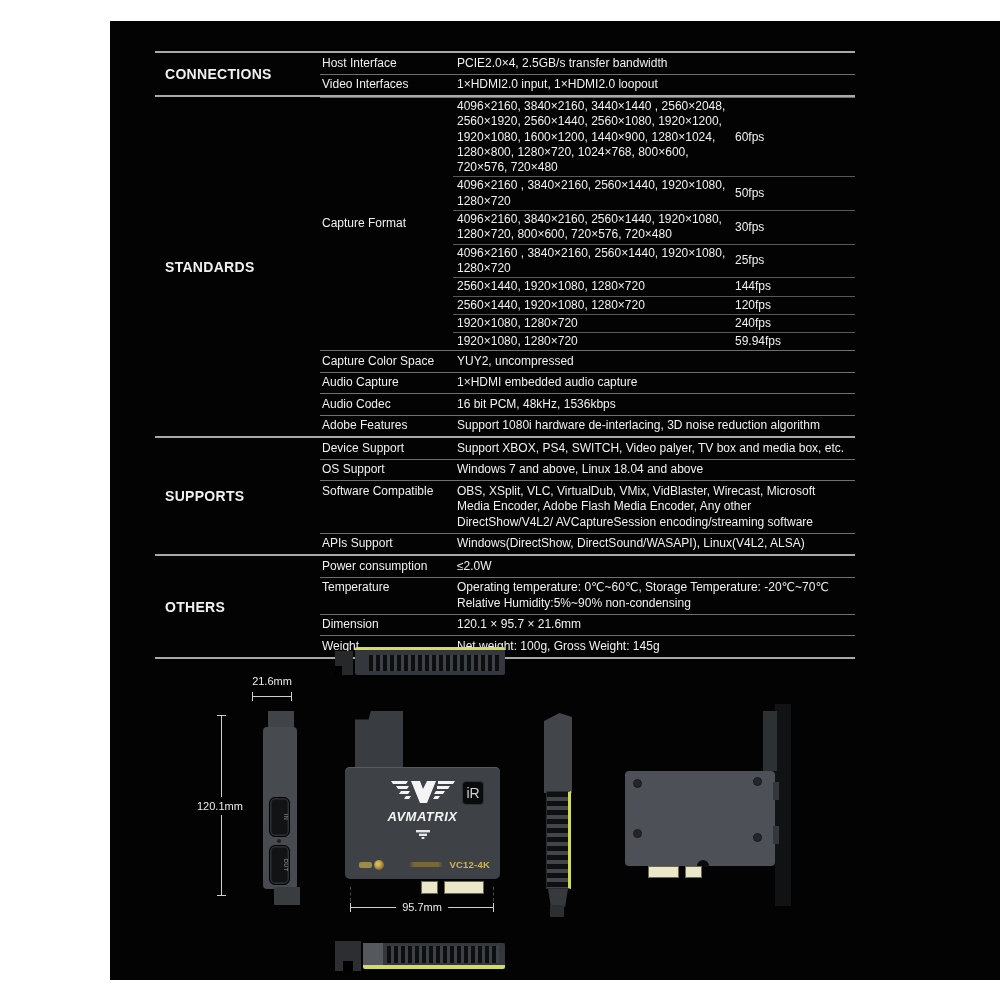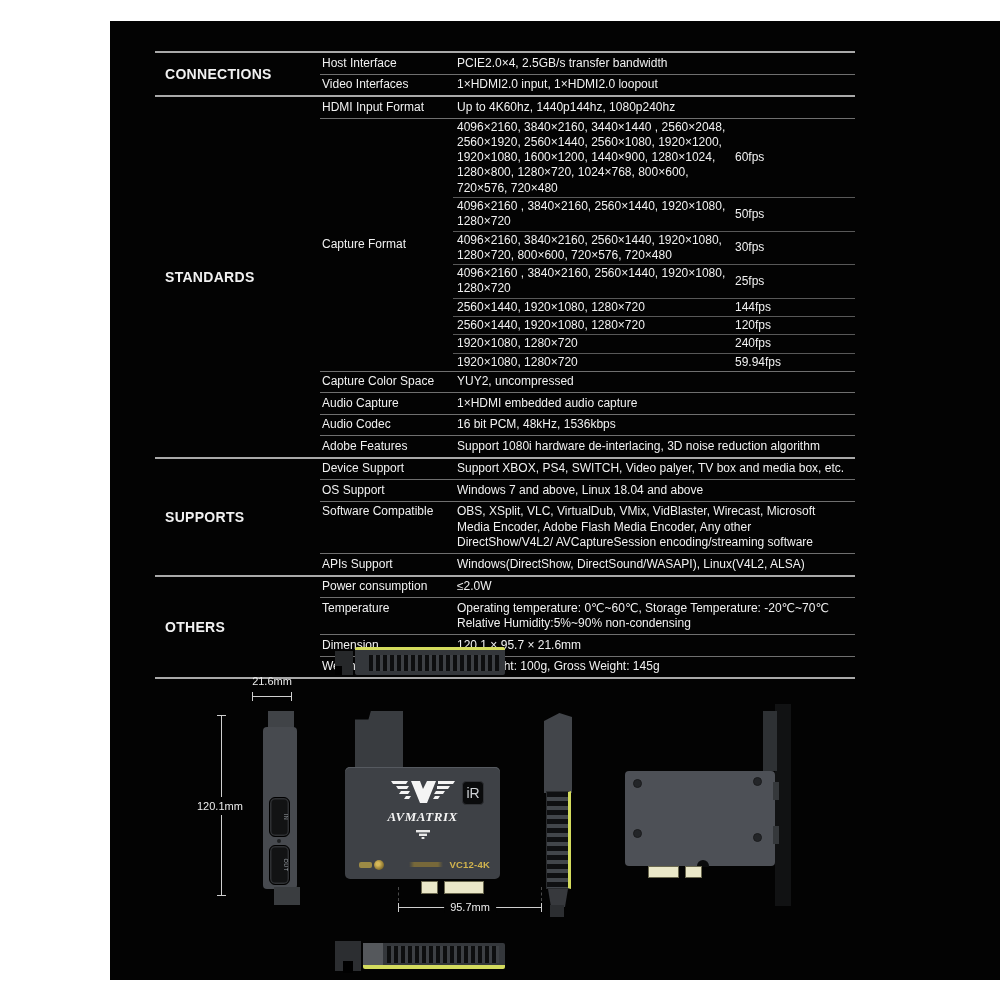--- a/index.html
+++ b/index.html
@@ -67,21 +67,21 @@
   .dim-w .tick.l{left:0;} .dim-w .tick.r{right:0;}
 
   
   .dim-h{position:absolute;left:111px;top:694px;width:1px;height:181px;background:#cfcfcf;}
   .dim-h .tick{width:9px;height:1px;left:-4px;}
   .dim-h .tick.t{top:0;} .dim-h .tick.b{bottom:0;}
   .dim-h .dim-text{position:absolute;top:50%;left:-27px;transform:translateY(-50%);
     background:var(--panel);padding:3px 3px;white-space:nowrap;}
 
   
-  .dim-l{position:absolute;left:240px;top:878px;width:144px;height:16px;margin-left:48px;}
+  .dim-l{position:absolute;left:240px;top:878px;width:144px;height:16px;}
   .dim-l .dim-hline{position:absolute;left:0;right:0;top:8px;height:1px;background:#cfcfcf;}
   .dim-l .tick{width:1px;height:9px;top:4px;}
   .dim-l .tick.l{left:0;} .dim-l .tick.r{right:0;}
   .dim-l .dim-text{position:absolute;left:50%;top:2px;transform:translateX(-50%);
     background:var(--panel);padding:0 6px;white-space:nowrap;}
   .dim-l .ext{position:absolute;width:0;height:14px;top:-12px;border-left:1px dashed #4a4a4a;}
   .dim-l .ext.l{left:0;} .dim-l .ext.r{right:0;}
 
   
   .side-view{position:absolute;left:150px;top:690px;width:40px;height:196px;}
@@ -95,21 +95,21 @@
   .sv-screw{position:absolute;left:17px;width:4px;height:4px;border-radius:50%;background:#1d1f21;}
   .sv-screw.s1{top:128px;} .sv-screw.s2{top:180px;}
   .sv-foot{position:absolute;left:14px;top:176px;width:26px;height:18px;background:#3a3d40;}
 
   
   .front-view{position:absolute;left:235px;top:690px;width:155px;height:190px;}
   .fv-tab{position:absolute;left:10px;top:0;width:48px;height:60px;background:#393c40;
     clip-path:polygon(0 14%,28% 14%,33% 0,100% 0,100% 100%,0 100%);}
   .fv-body{position:absolute;left:0;top:56px;width:155px;height:112px;background:#3e4146;
     border-radius:5px;box-shadow:inset 0 1px 0 #565a60;}
-  .fv-logo{position:absolute;top:14px;left:0;width:100%;text-align:center;font-family:Liberation Serif, serif;}
+  .fv-logo{position:absolute;top:14px;left:0;width:100%;text-align:center;}
   .fv-brand{font-weight:bold;font-style:italic;font-size:13px;color:#f4f4f4;letter-spacing:.5px;}
   .fv-ir{position:absolute;right:16px;top:14px;width:20px;height:22px;background:#0a0b0c;
     border:1px solid #303236;border-radius:4px;color:#cfd2d6;font-size:14px;line-height:22px;text-align:center;}
   .fv-bottomrow{position:absolute;bottom:9px;left:14px;right:10px;display:flex;align-items:center;}
   .fv-badge-pill{display:inline-block;width:13px;height:6px;background:#9c8a45;border-radius:2px;}
   .fv-badge-dot{display:inline-block;width:10px;height:10px;margin-left:2px;border-radius:50%;
     background:radial-gradient(circle at 40% 40%,#d6b858 20%,#7a6528 75%);}
   .fv-fineprint{margin-left:auto;margin-right:7px;width:34px;height:5px;opacity:.75;filter:blur(.3px);
     background:linear-gradient(90deg,transparent,#8a7636 15%,#8a7636 85%,transparent);}
   .fv-model{font-size:9.5px;font-weight:bold;color:#d2b44e;letter-spacing:.2px;}
@@ -158,24 +158,20 @@
           </div>
           <div class="srow">
             <div class="srow-label">Video Interfaces</div>
             <div class="srow-value">1×HDMI2.0 input, 1×HDMI2.0 loopout</div>
           </div>
         </div>
       </div>
       <div class="section">
         <div class="section-label">STANDARDS</div>
         <div class="section-rows">
-          <div class="srow first">
-            <div class="srow-label">HDMI Input Format</div>
-            <div class="srow-value">Up to 4K60hz, 1440p144hz, 1080p240hz</div>
-          </div>
           <div class="srow centerlbl">
             <div class="srow-label">Capture Format</div>
             <div class="srow-value nopad">
               <div class="subrow first">
                 <div class="sub-lines">4096×2160, 3840×2160, 3440×1440 , 2560×2048, 2560×1920, 2560×1440, 2560×1080, 1920×1200, 1920×1080, 1600×1200, 1440×900, 1280×1024, 1280×800, 1280×720, 1024×768, 800×600, 720×576, 720×480</div>
                 <div class="sub-fps">60fps</div>
               </div>
               <div class="subrow">
                 <div class="sub-lines">4096×2160 , 3840×2160, 2560×1440, 1920×1080, 1280×720</div>
                 <div class="sub-fps">50fps</div>

